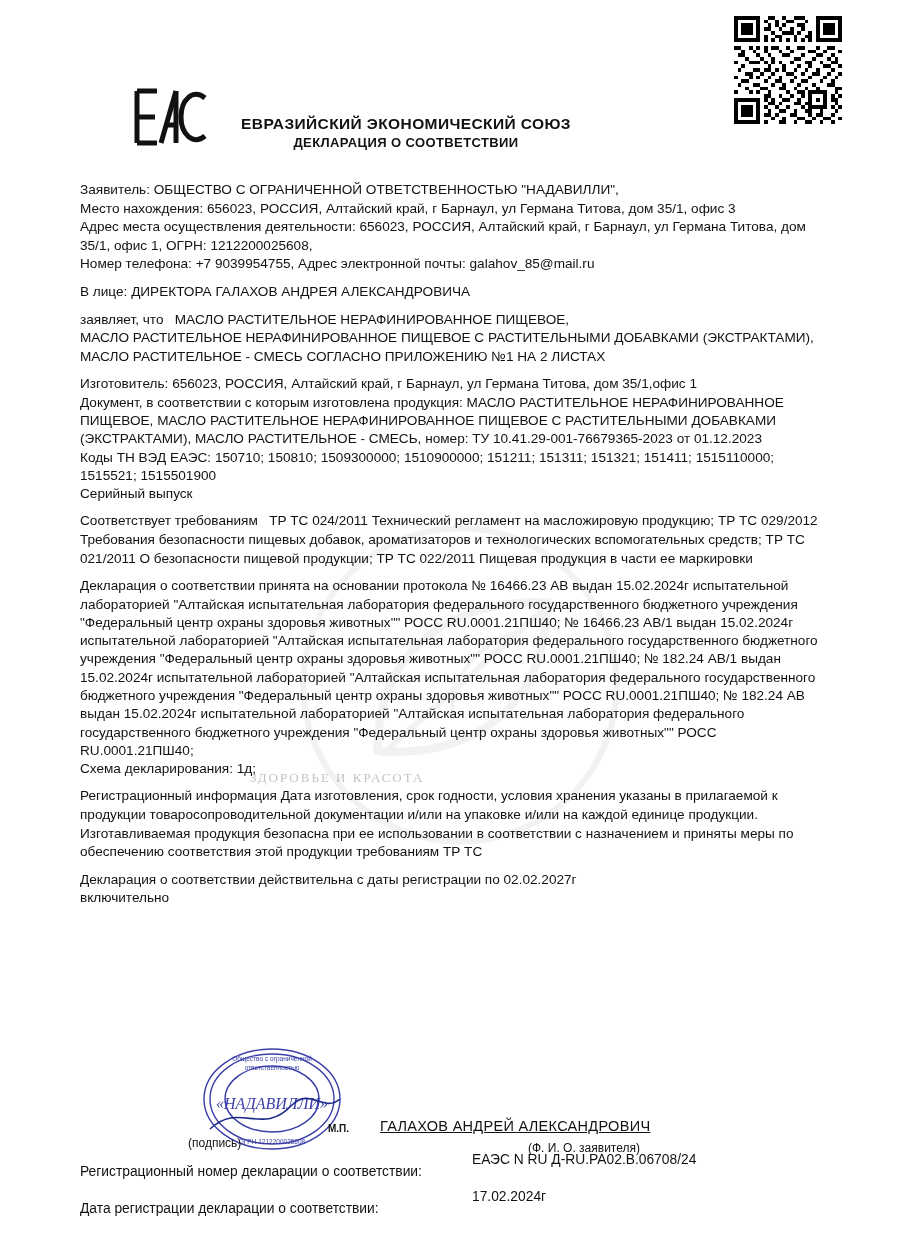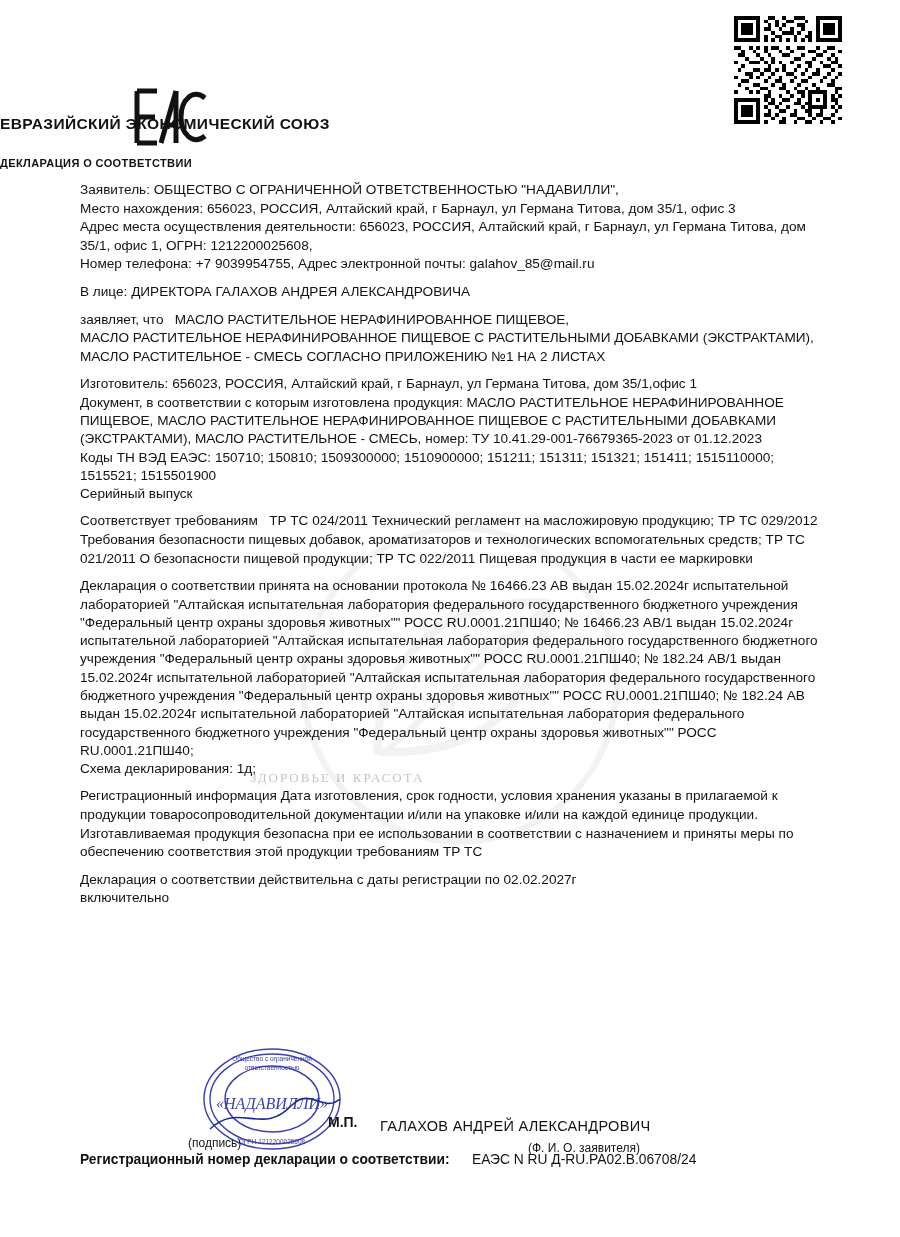--- a/index.html
+++ b/index.html
@@ -60,31 +60,32 @@
     width: 78px;
     height: 58px;
   }
 
   
   .doc-header {
     position: absolute;
     left: 0;
     top: 115px;
     width: 812px;
+    text-align: center;
   }
   .doc-header .line1 {
     font-size: 15.5px;
     font-weight: bold;
     letter-spacing: 0.4px;
   }
   .doc-header .line2 {
-    font-size: 11px;
+    font-size: 13px;
     font-weight: bold;
     letter-spacing: 0.4px;
-    margin-top: 24px;
+    margin-top: 2px;
   }
 
   
   .body {
     position: absolute;
     left: 80px;
     top: 181px;
     width: 752px;
     font-size: 13.6px;
     line-height: 18.6px;
@@ -106,36 +107,37 @@
   .stamp {
     position: absolute;
     left: 112px;
     top: 1px;
     width: 160px;
     height: 118px;
   }
   .mp {
     position: absolute;
     left: 248px;
-    top: 74px;
+    top: 83px;
     font-weight: bold;
-    font-size: 14px;
+    font-size: 10px;
   }
   .podpis {
     position: absolute;
     left: 108px;
     top: 96px;
     font-size: 12px;
   }
   .signer-name {
     position: absolute;
     left: 300px;
     top: 78px;
     font-size: 14.5px;
     letter-spacing: 0.3px;
+    text-decoration: underline;
   }
   .signer-sub {
     position: absolute;
     left: 448px;
     top: 101px;
     font-size: 12px;
     text-align: right;
   }
 
   .reg-rows {
@@ -143,22 +145,23 @@
     left: 80px;
     top: 1152px;
     width: 752px;
     font-size: 13.8px;
   }
   .reg-row {
     display: flex;
     margin-bottom: 10px;
   }
   .reg-label {
-    font-weight: bold;
+    font-weight: normal;
     width: 392px;
+    margin-top: 12px;
   }
   .reg-val { font-weight: normal; }
 </style>
 </head>
 <body>
 
 <div class="page">
 
   <div class="qr">
     <svg viewBox="0 0 29 29" width="108" height="108" shape-rendering="crispEdges">
@@ -476,15 +479,19 @@
     <div class="podpis">(подпись)</div>
     <div class="signer-name">ГАЛАХОВ АНДРЕЙ АЛЕКСАНДРОВИЧ</div>
     <div class="signer-sub">(Ф. И. О. заявителя)</div>
   </div>
 
   <div class="reg-rows">
     <div class="reg-row">
       <div class="reg-label">Регистрационный номер декларации о соответствии:</div>
       <div class="reg-val">ЕАЭС N RU Д-RU.РА02.В.06708/24</div>
     </div>
+    <div class="reg-row">
+      <div class="reg-label">Дата регистрации декларации о соответствии:</div>
+      <div class="reg-val">17.02.2024г</div>
+    </div>
   </div>
 
 </div>
 
 </body></html>

